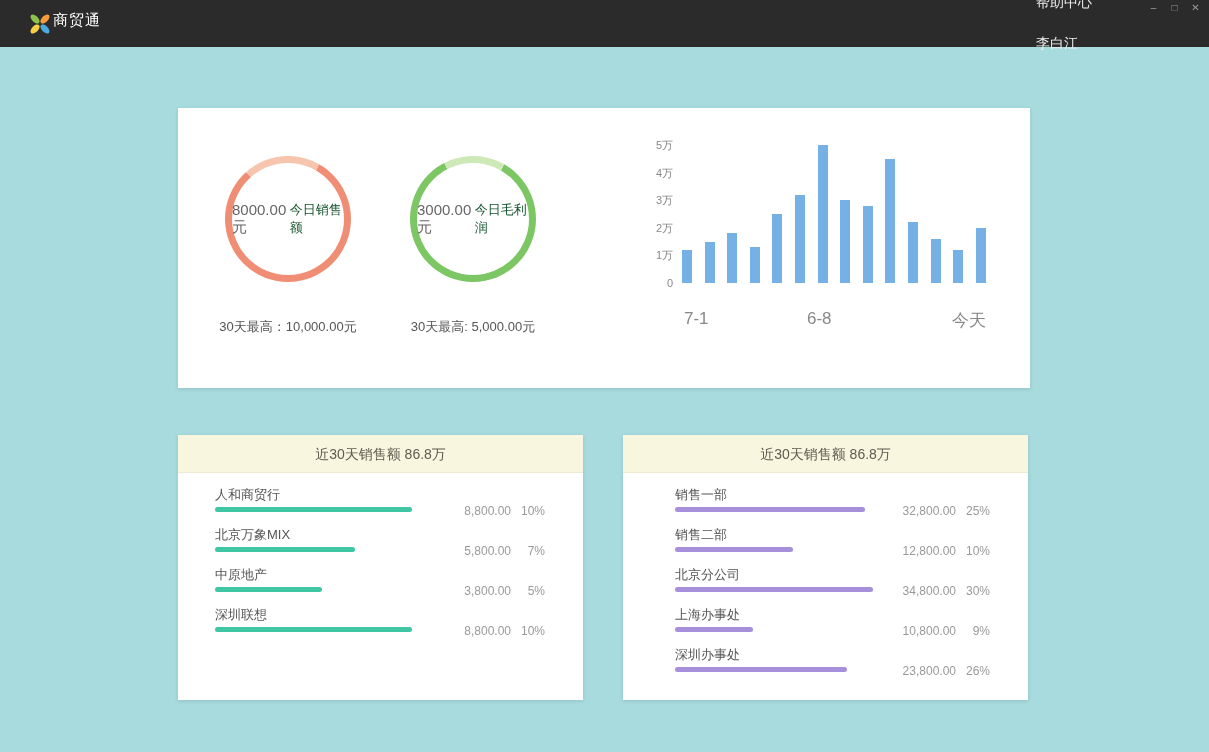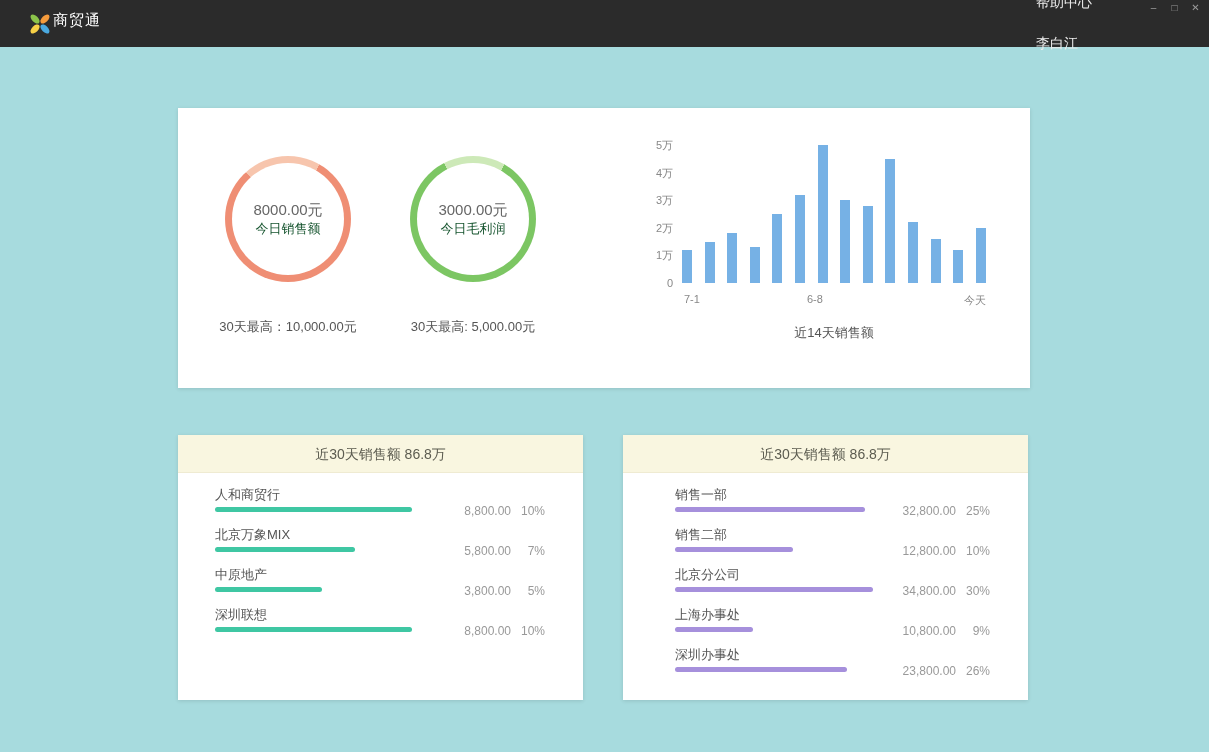--- a/index.html
+++ b/index.html
@@ -21,34 +21,34 @@
   
   .card { position:absolute; background:#ffffff; box-shadow:0 1px 4px rgba(0,0,0,.12); }
   .overview-card { left:178px; top:108px; width:852px; height:280px; }
 
   
   .ring-block { position:absolute; top:48px; width:200px; display:flex; flex-direction:column; align-items:center; }
   #sales-ring-block { left:10px; }
   #profit-ring-block { left:195px; }
   .ring { width:126px; height:126px; border-radius:50%; position:relative; }
   .ring-inner { position:absolute; inset:7px; background:#fff; border-radius:50%;
-    display:flex; flex-direction:column; align-items:center; justify-content:center; gap:0; }
+    display:flex; flex-direction:row; align-items:center; justify-content:center; gap:0; }
   .ring-value { font-size:15px; color:#666; }
   .ring-label { font-size:13px; color:#14532d; }
   .ring-footer { margin-top:36px; font-size:13px; color:#555; }
 
   
   .chart-block { position:absolute; left:468px; top:30px; width:346px; }
   .chart-grid { display:flex; }
   .y-axis { position:relative; width:36px; height:138px; margin-top:7px; }
   .ytick { position:absolute; right:9px; transform:translateY(50%); font-size:11px; color:#888; white-space:nowrap; }
   .plot { position:relative; width:304px; height:138px; margin-top:7px;
     display:flex; align-items:flex-end; justify-content:space-between; }
   .bar { width:10px; }
-  .x-axis { position:relative; margin-left:36px; width:304px; height:14px; margin-top:10px; font-size:11px; color:#888; }
+  .x-axis { position:relative; margin-left:36px; width:304px; height:14px; margin-top:26px; font-size:17px; color:#888; }
   .xt0 { position:absolute; left:2px; }
   .xt1 { position:absolute; left:125px; }
   .xt2 { position:absolute; right:0; }
   .chart-caption { margin-left:36px; width:304px; text-align:center; margin-top:17px; font-size:13px; color:#555; }
 
   
   .panel { width:405px; height:265px; top:435px; }
   #left-panel { left:178px; }
   #right-panel { left:623px; }
   .panel-header { height:38px; line-height:38px; text-align:center; font-size:14px; color:#5c5c50;
@@ -135,21 +135,20 @@
             <div class="bar" style="height: 32%; background: rgb(118, 177, 229);"></div>
             <div class="bar" style="height: 24%; background: rgb(118, 177, 229);"></div>
             <div class="bar" style="height: 40%; background: rgb(118, 177, 229);"></div>
           </div>
       </div>
       <div class="x-axis">
         <span class="xt0">7-1</span>
         <span class="xt1">6-8</span>
         <span class="xt2">今天</span>
       </div>
-      <div class="chart-caption">近14天销售额</div>
     </div>
 
   </section>
 
   <section class="card panel" id="left-panel">
     <div class="panel-header" style="background: rgb(249, 246, 224);">近30天销售额 86.8万</div>
     <div class="panel-body" id="left-panel-body">
         <div class="prow">
           <div class="prow-name">人和商贸行</div>
           <div class="prow-bar" style="width: 197px; background: rgb(63, 199, 163);"></div>

